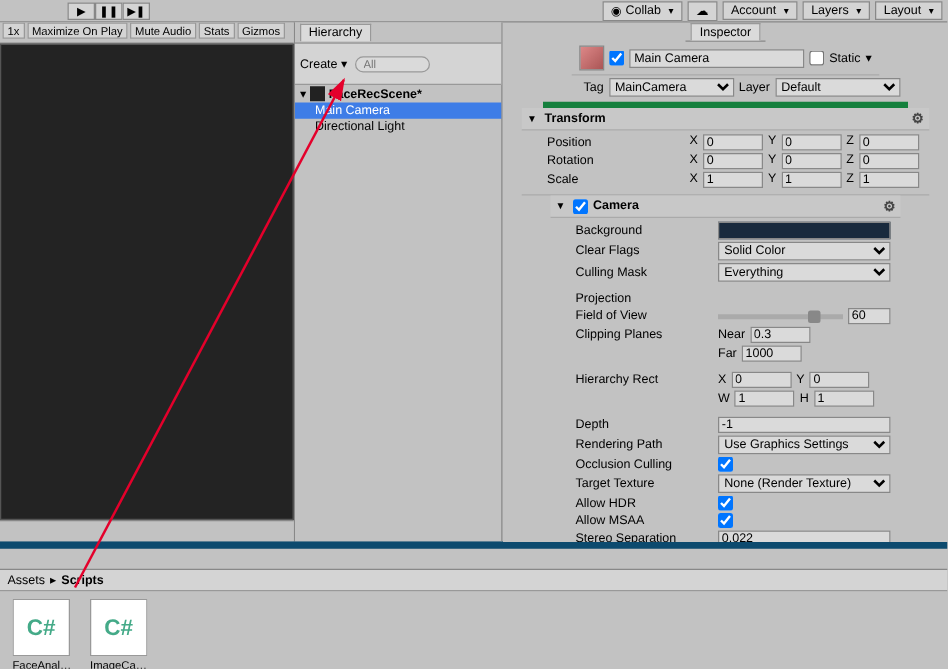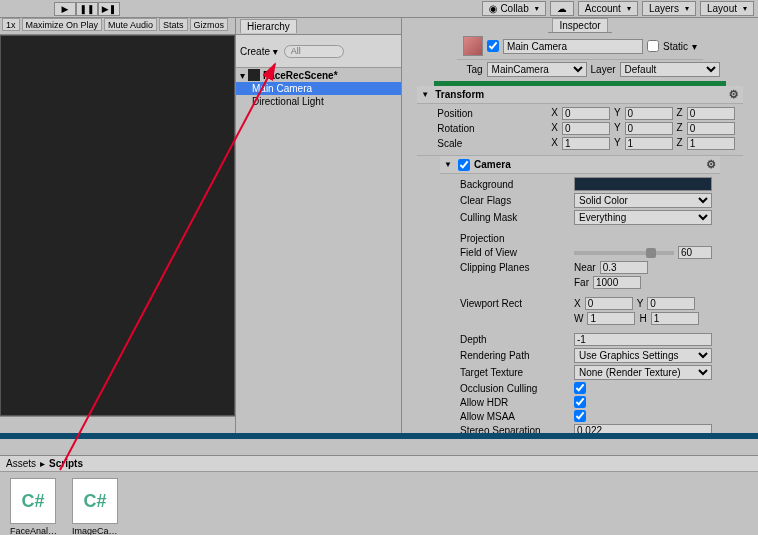--- a/index.html
+++ b/index.html
@@ -219,21 +219,21 @@
             <span class="prop-label">Clipping Planes</span>
             <span>Near</span>
             <input class="num-input" value="0.3" style="">
           </div>
         <div class="prop-row">
             <span class="prop-label"></span>
             <span>Far</span>
             <input class="num-input" value="1000" style="">
           </div>
         <div class="prop-row" style="margin-top:6px">
-            <span class="prop-label">Viewport Rect</span>
+            <span class="prop-label">Hierarchy Rect</span>
             <span>X</span>
             <input class="num-input" value="0" style="">
             <span>Y</span>
             <input class="num-input" value="0" style="">
           </div>
         <div class="prop-row">
             <span class="prop-label"></span>
             <span>W</span>
             <input class="num-input" value="1" style="">
             <span>H</span>
@@ -241,26 +241,26 @@
           </div>
         <div class="prop-row" style="margin-top:6px">
             <span class="prop-label">Depth</span>
             <input class="wide-input" value="-1" style="">
           </div>
         <div class="prop-row">
             <span class="prop-label">Rendering Path</span>
             <select class="prop-select"><option>Use Graphics Settings</option></select>
           </div>
         <div class="prop-row">
+            <span class="prop-label">Occlusion Culling</span>
+            <input type="checkbox" class="chk" checked="" style="">
+          </div>
+        <div class="prop-row">
             <span class="prop-label">Target Texture</span>
             <select class="prop-select"><option>None (Render Texture)</option></select>
-          </div>
-        <div class="prop-row">
-            <span class="prop-label">Occlusion Culling</span>
-            <input type="checkbox" class="chk" checked="" style="">
           </div>
         <div class="prop-row">
             <span class="prop-label">Allow HDR</span>
             <input type="checkbox" class="chk" checked="" style="">
           </div>
         <div class="prop-row">
             <span class="prop-label">Allow MSAA</span>
             <input type="checkbox" class="chk" checked="" style="">
           </div>
         <div class="prop-row">

